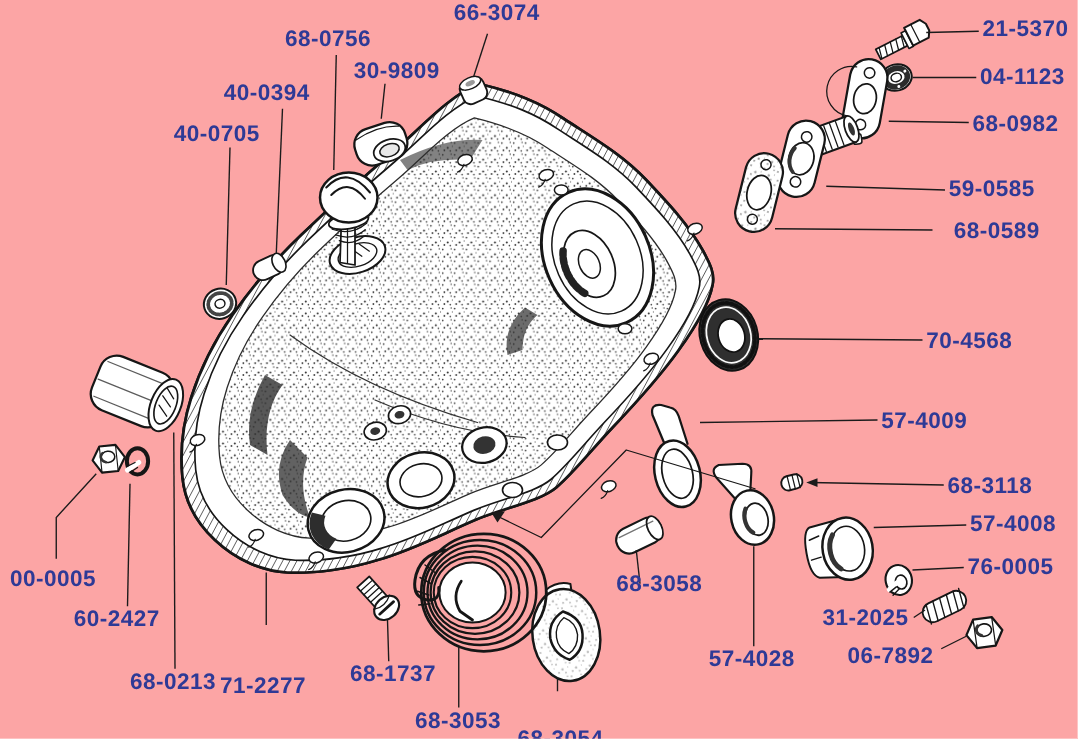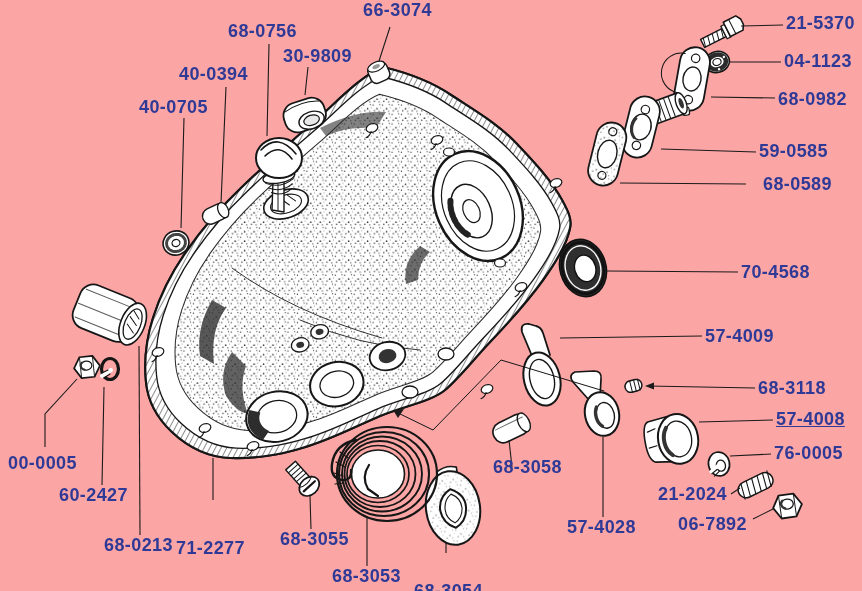--- a/index.html
+++ b/index.html
@@ -365,28 +365,28 @@
       <div class="plabel" style="left: 179px; top: 66px;">40-0394</div>
       <div class="plabel" style="left: 139px; top: 99px;">40-0705</div>
       <div class="plabel" style="left: 786px; top: 15px;">21-5370</div>
       <div class="plabel" style="left: 784px; top: 53px;">04-1123</div>
       <div class="plabel" style="left: 778px; top: 91px;">68-0982</div>
       <div class="plabel" style="left: 759px; top: 143px;">59-0585</div>
       <div class="plabel" style="left: 749px; top: 176px; margin-left: 14px;">68-0589</div>
       <div class="plabel" style="left: 741px; top: 264px;">70-4568</div>
       <div class="plabel" style="left: 705px; top: 328px;">57-4009</div>
       <div class="plabel" style="left: 758px; top: 380px;">68-3118</div>
-      <div class="plabel" style="left: 776px; top: 411px; text-decoration: underline;">57-4008</div>
+      <div class="plabel" style="left: 776px; top: 411px;">57-4008</div>
       <div class="plabel" style="left: 774px; top: 445px;">76-0005</div>
-      <div class="plabel" style="left: 658px; top: 486px;">21-2024</div>
+      <div class="plabel" style="left: 658px; top: 486px;">31-2025</div>
       <div class="plabel" style="left: 678px; top: 516px;">06-7892</div>
       <div class="plabel" style="left: 567px; top: 519px;">57-4028</div>
       <div class="plabel" style="left: 493px; top: 459px;">68-3058</div>
       <div class="plabel" style="left: 414px; top: 555px; margin-top: 28px;">68-3054</div>
       <div class="plabel" style="left: 332px; top: 568px;">68-3053</div>
-      <div class="plabel" style="left: 280px; top: 531px;">68-3055</div>
+      <div class="plabel" style="left: 280px; top: 531px;">68-1737</div>
       <div class="plabel" style="left: 104px; top: 537px;">68-0213</div>
       <div class="plabel" style="left: 176px; top: 502px; margin-top: 38px;">71-2277</div>
       <div class="plabel" style="left: 59px; top: 487px;">60-2427</div>
       <div class="plabel" style="left: 8px; top: 455px;">00-0005</div>
     </div>
 
 </div>
 
 </body></html>

